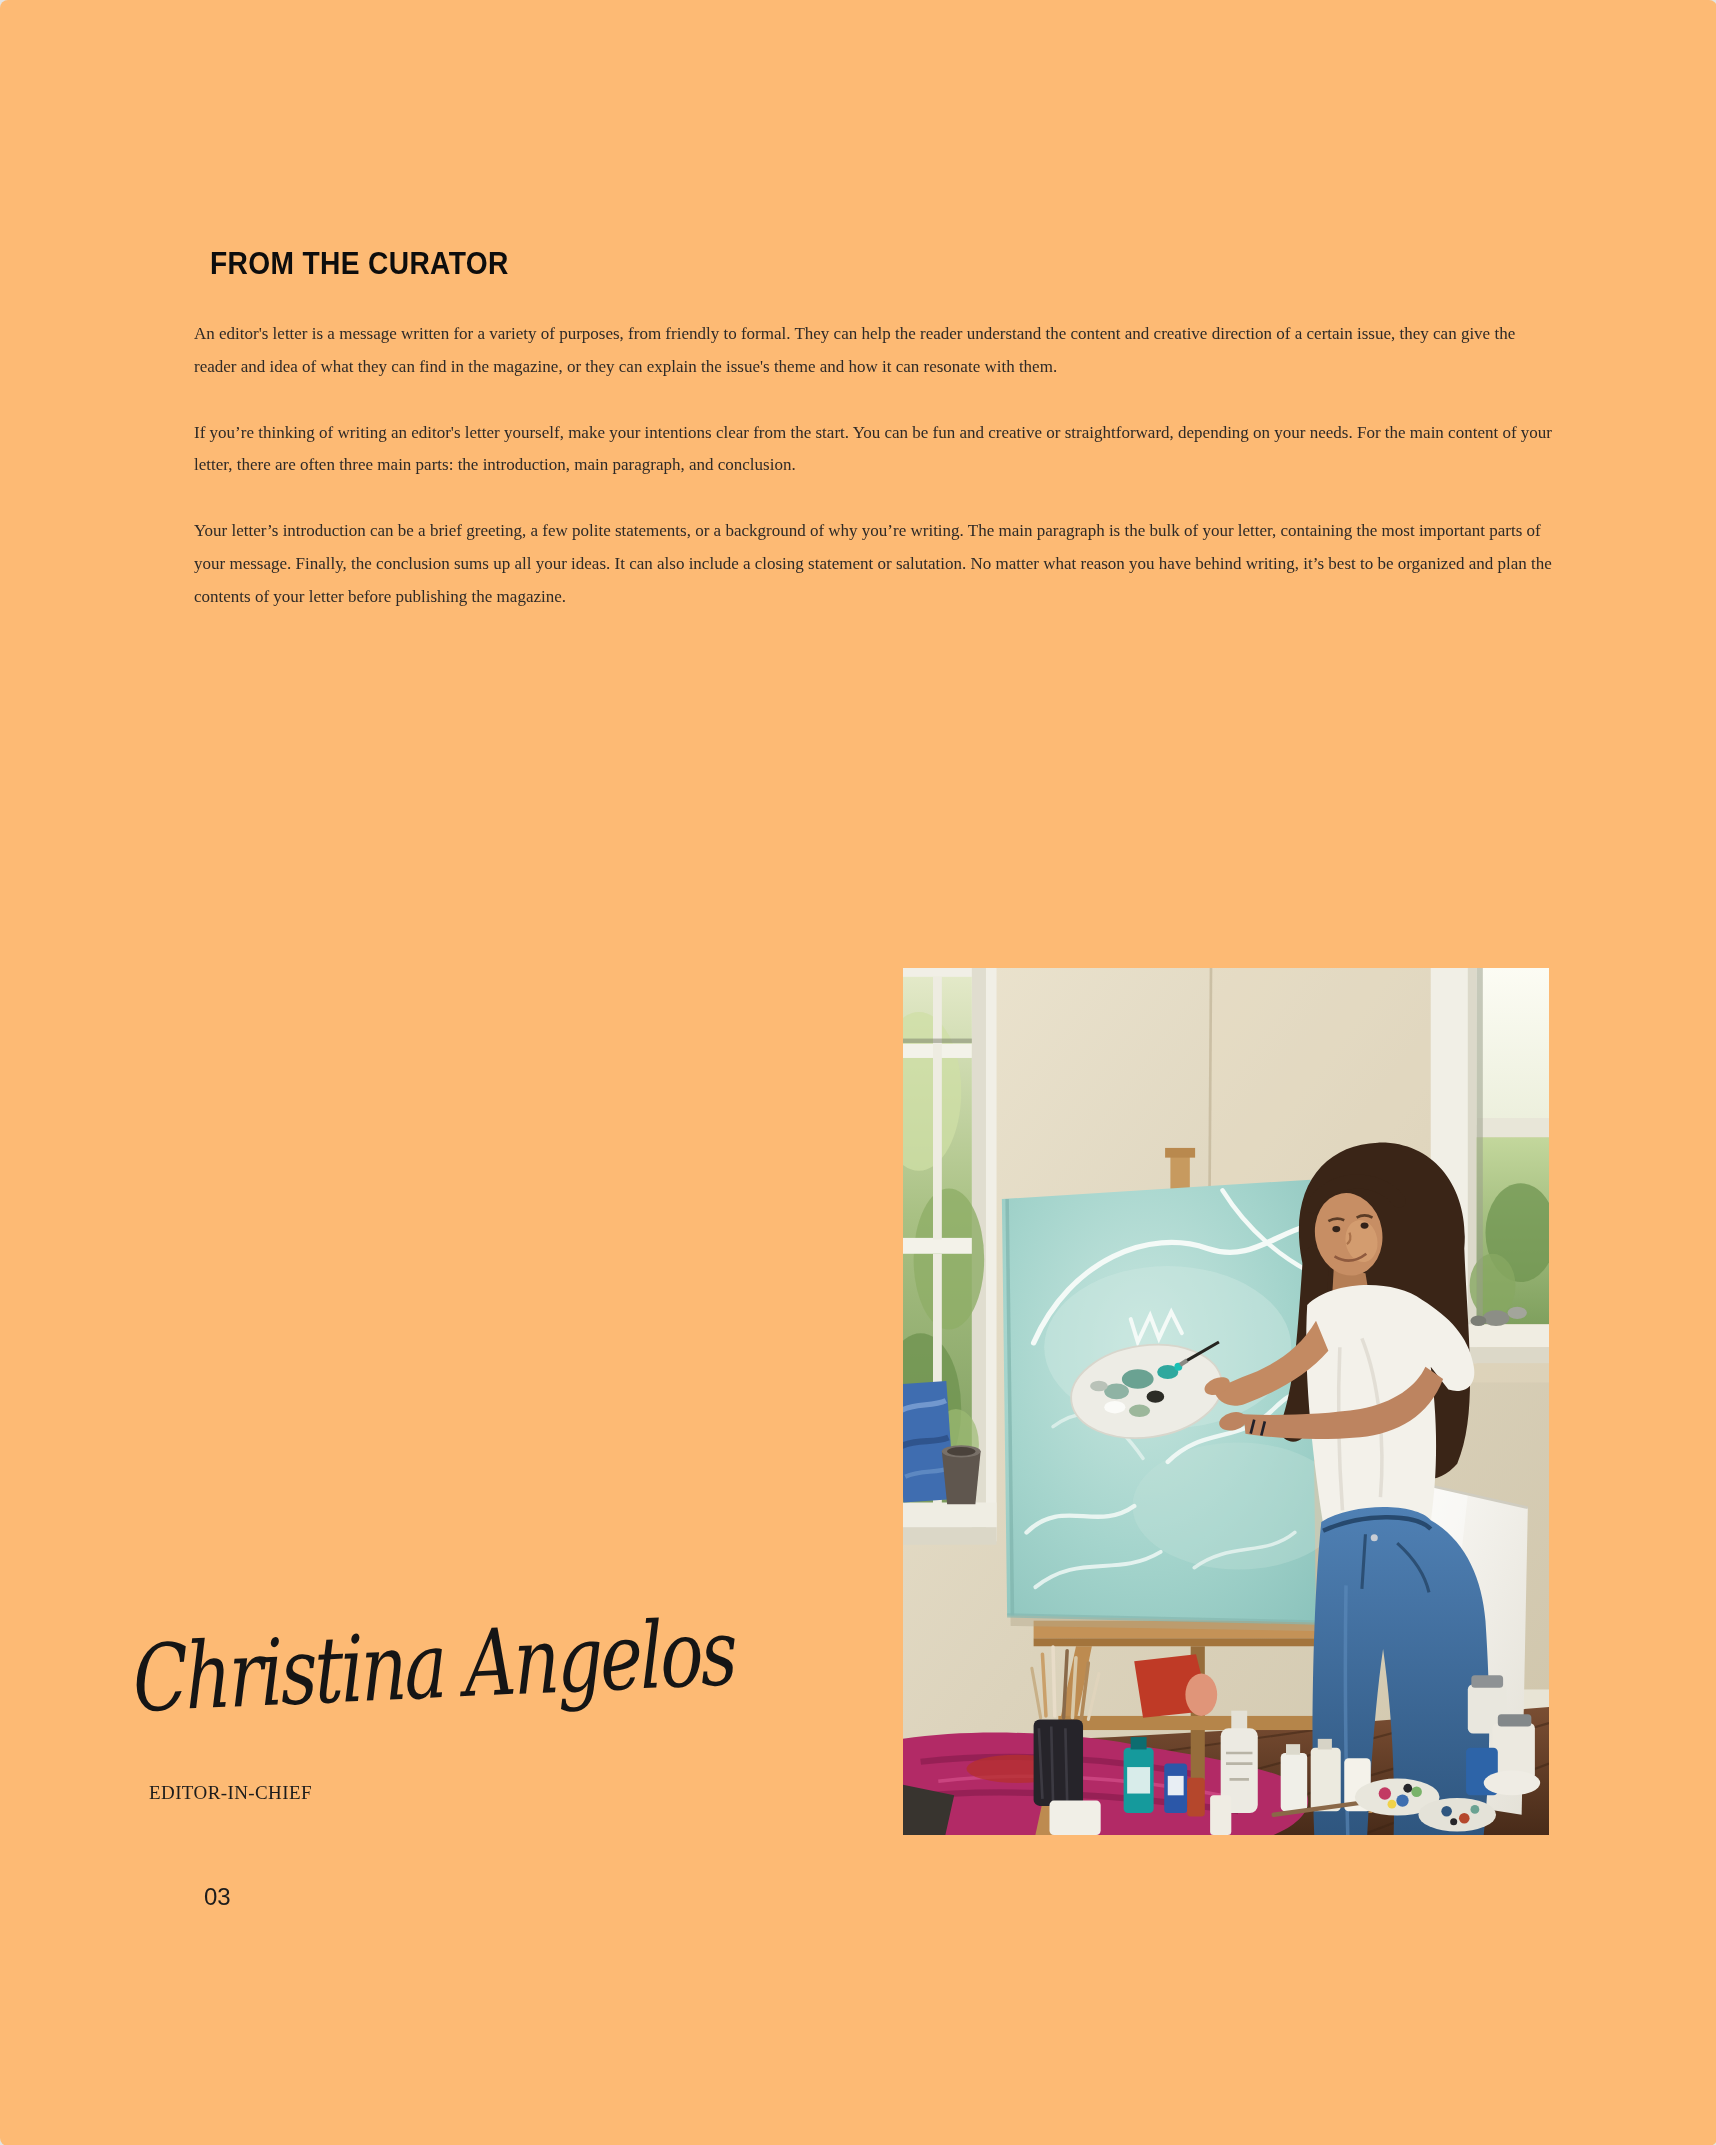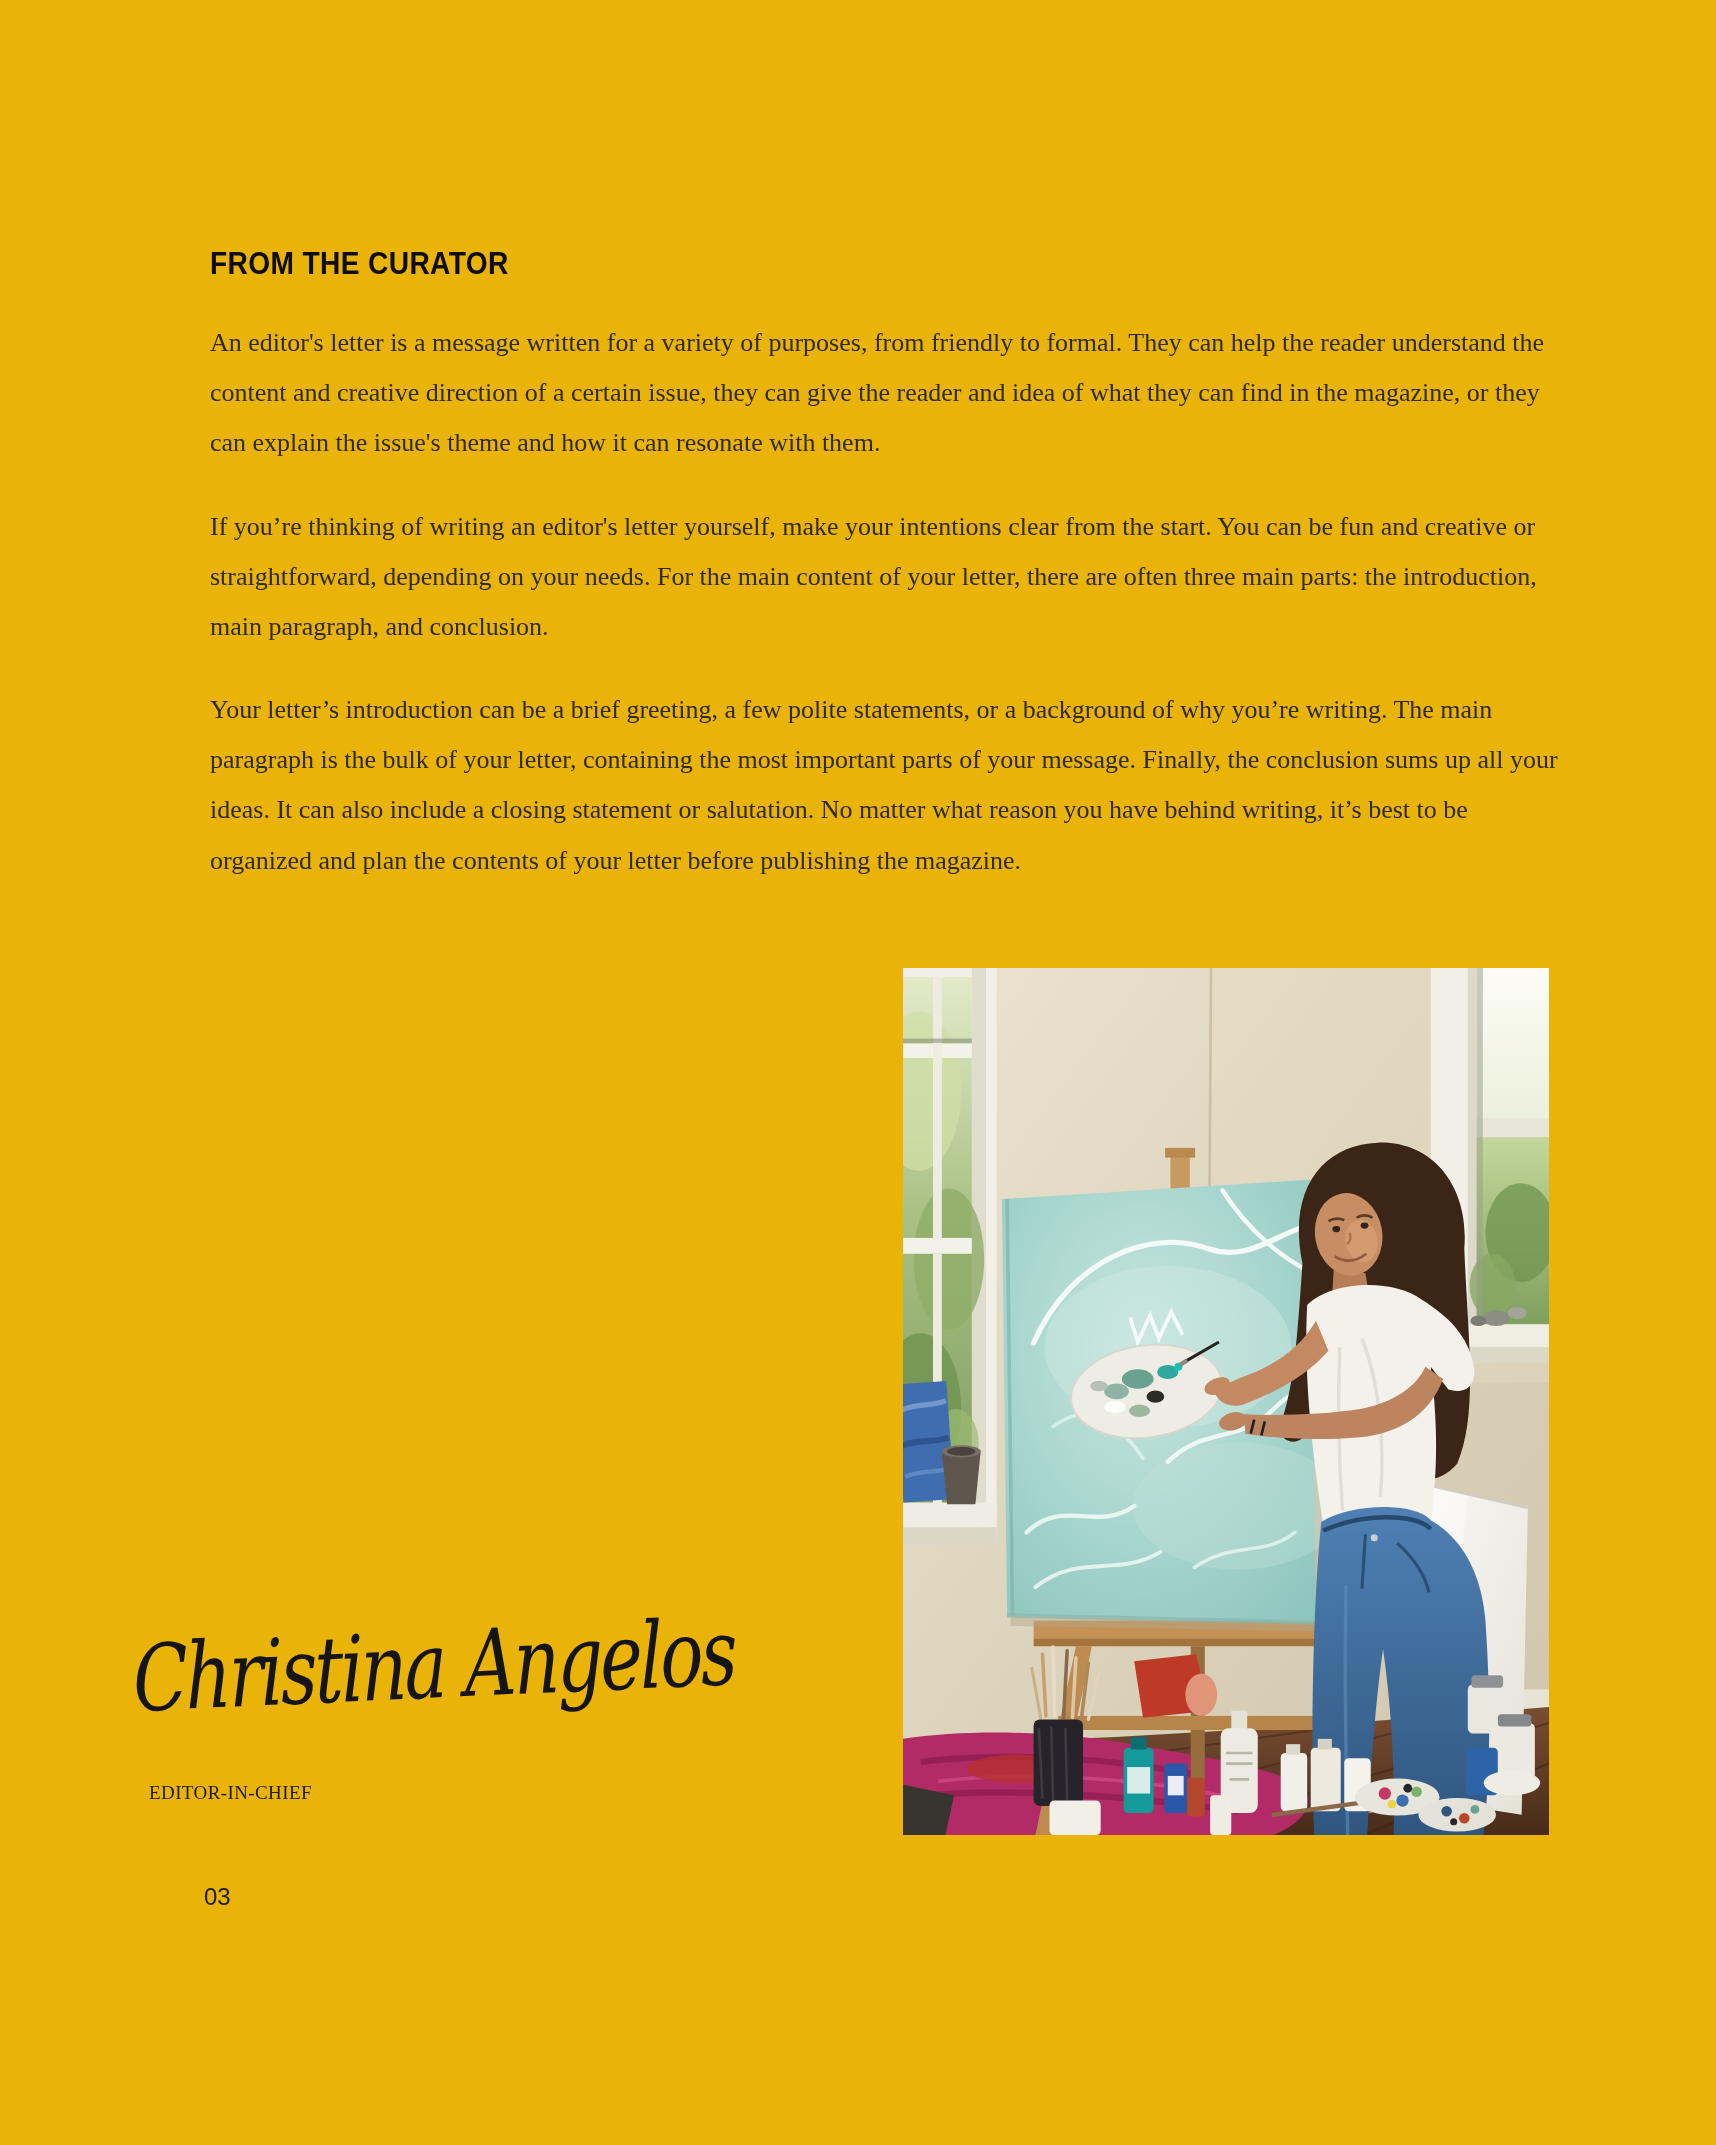--- a/index.html
+++ b/index.html
@@ -1,36 +1,37 @@
 <!DOCTYPE html>
 <html style="font-size:14px"><head>
 <meta charset="utf-8">
 <style>
   html,body{margin:0;padding:0;}
   body{background:#e4e4e2;}
   .page{
     position:relative;
     width:1717px;height:2146px;
-    background:#eab308;
+    background:#fdba74;
     overflow:hidden;
     font-family:"Liberation Sans",sans-serif;
     color:#2f2b28;
+    border-radius:8px;
   }
   .heading{
     position:absolute;left:210px;top:226px;
     font-family:"Liberation Sans",sans-serif;
     font-weight:700;font-size:32px;line-height:1;
     letter-spacing:0.4px;color:#0d0d0d;
     transform:scaleX(0.88);transform-origin:left center;
     white-space:nowrap;
   }
   .body-copy{
-    position:absolute;left:210px;top:318px;width:1359px;
+    position:absolute;left:194px;top:318px;width:1359px;
     font-family:"Liberation Serif","DejaVu Serif",serif;
-    font-size:26px;line-height:1.93;color:#2e2a27;
+    font-size:17px;line-height:1.93;color:#2e2a27;
   }
   .body-copy p{margin:0 0 33px 0;}
   .photo-frame{
     position:absolute;left:903px;top:968px;width:646px;height:867px;
     overflow:hidden;background:#d8d0bc;
   }
   .photo-frame svg{display:block;}
   .signature{
     position:absolute;left:132px;top:1634px;
     font-family:"DejaVu Serif","Liberation Serif",serif;

